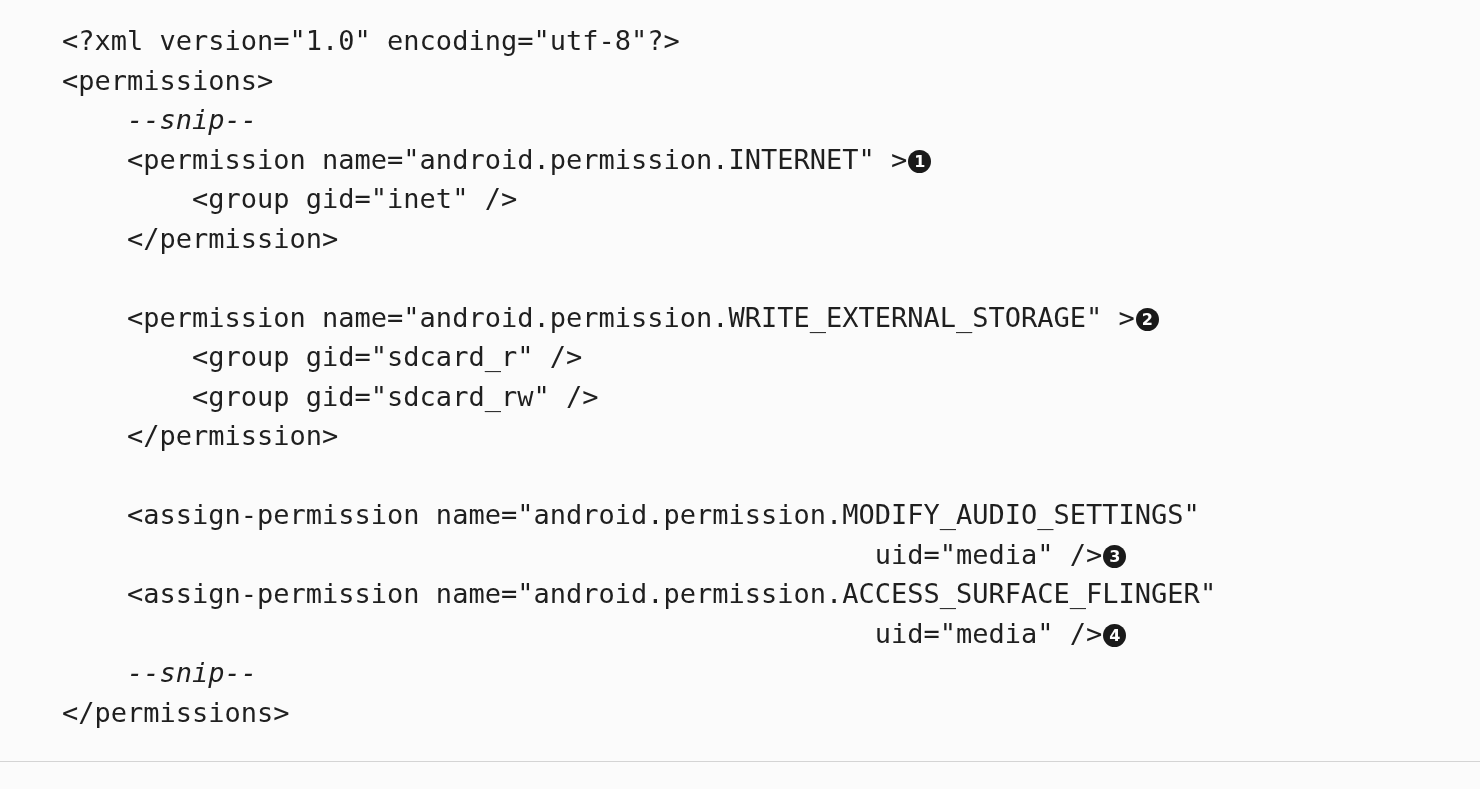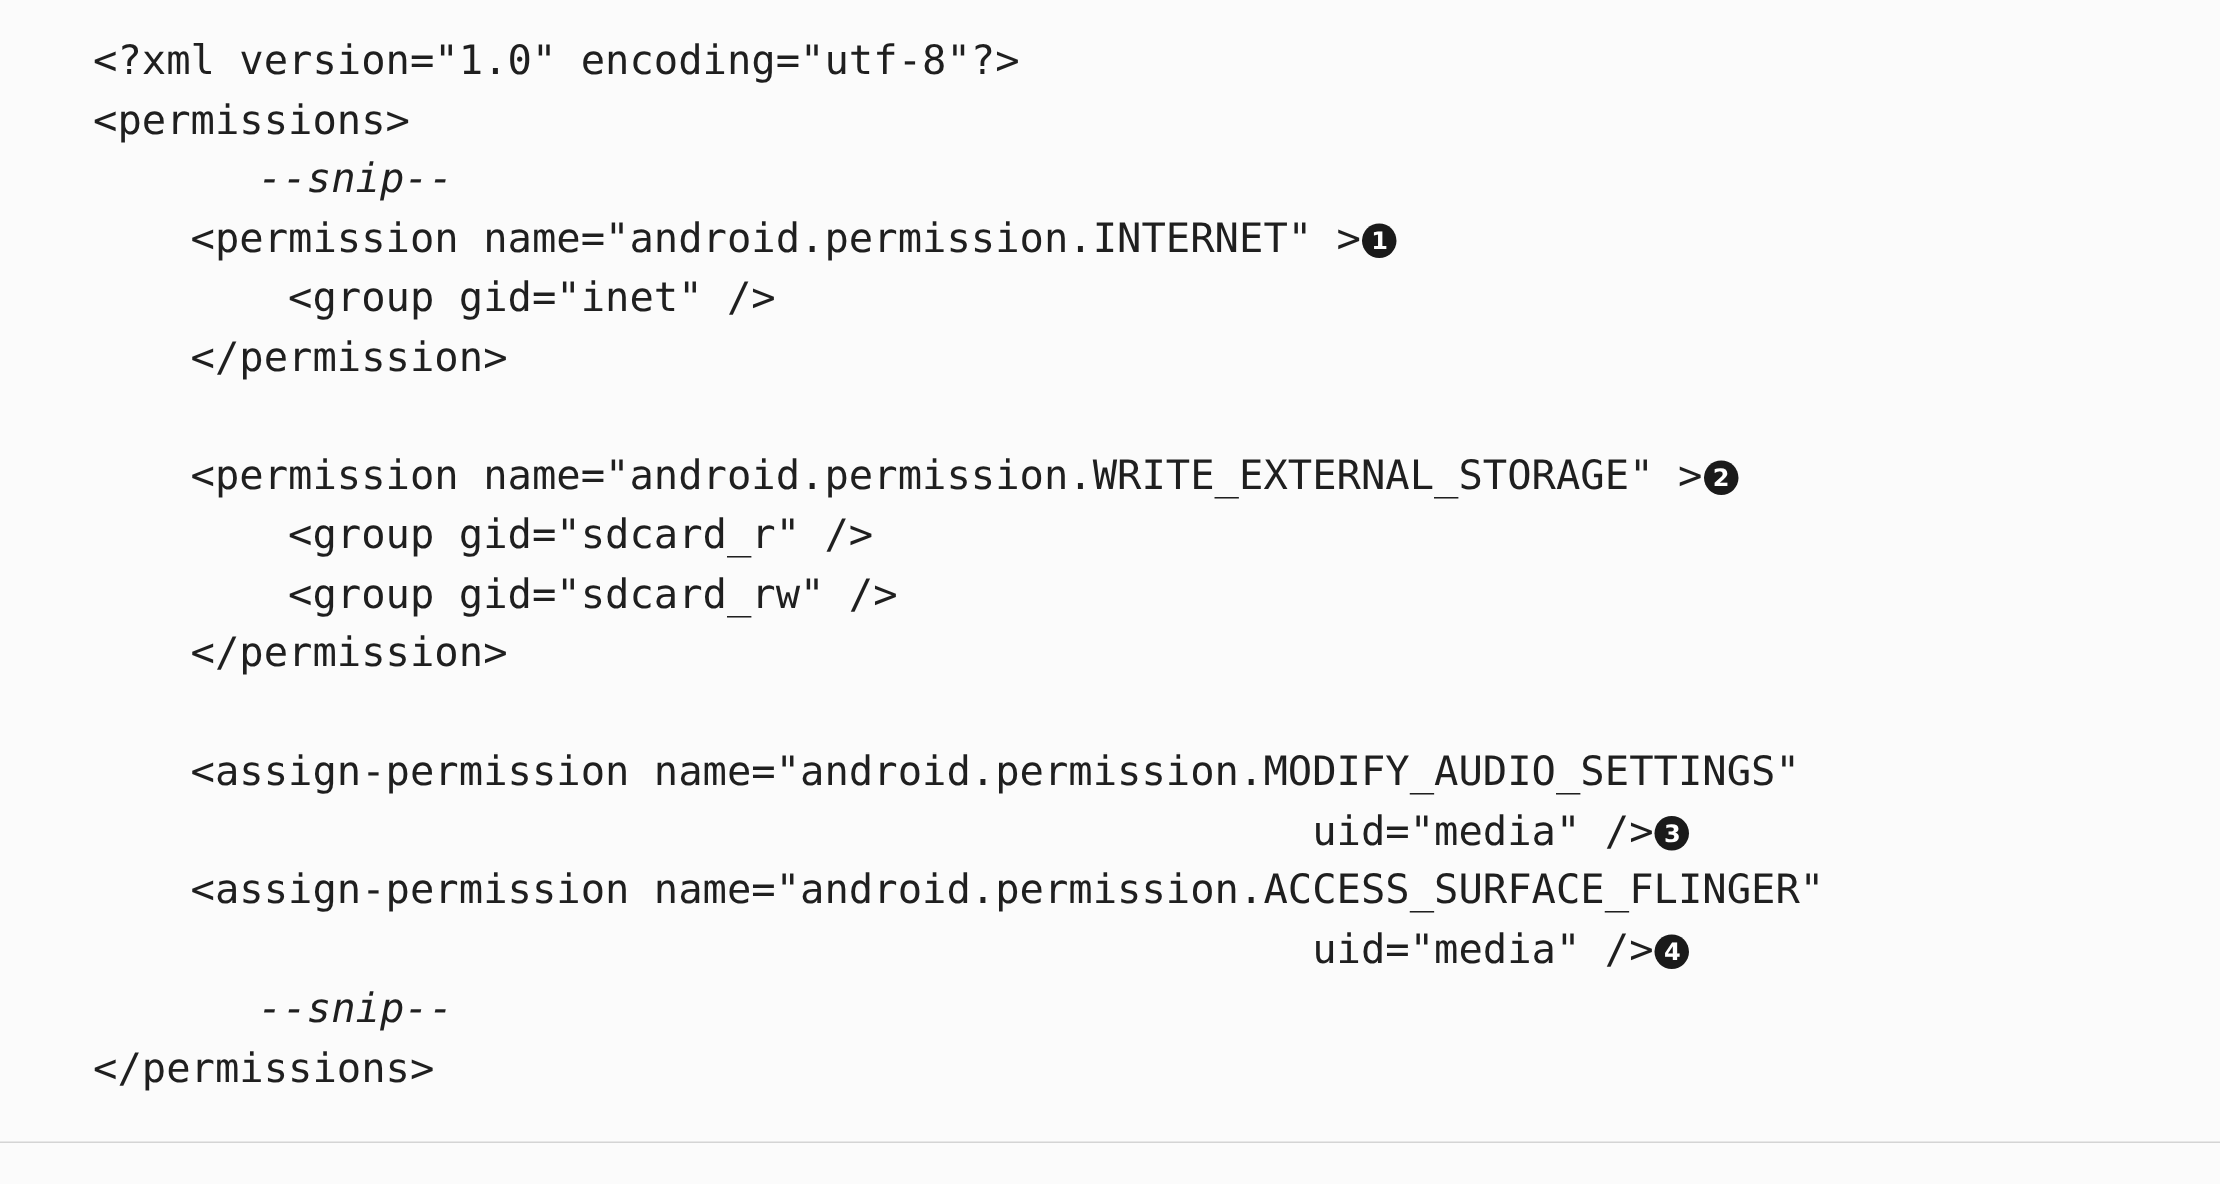--- a/index.html
+++ b/index.html
@@ -31,21 +31,20 @@
     color:var(--text);
   }
   .code-line{
     min-height:39.5px;
     white-space:pre;
   }
   .plain{white-space:pre;}
   .snip{
     font-style:italic;
     white-space:pre;
-    margin-left:45px;
   }
   .callout{
     display:inline-flex;
     width:23px;
     height:23px;
     border-radius:50%;
     background:var(--callout-bg);
     color:var(--callout-fg);
     font-size:16px;
     font-weight:bold;

